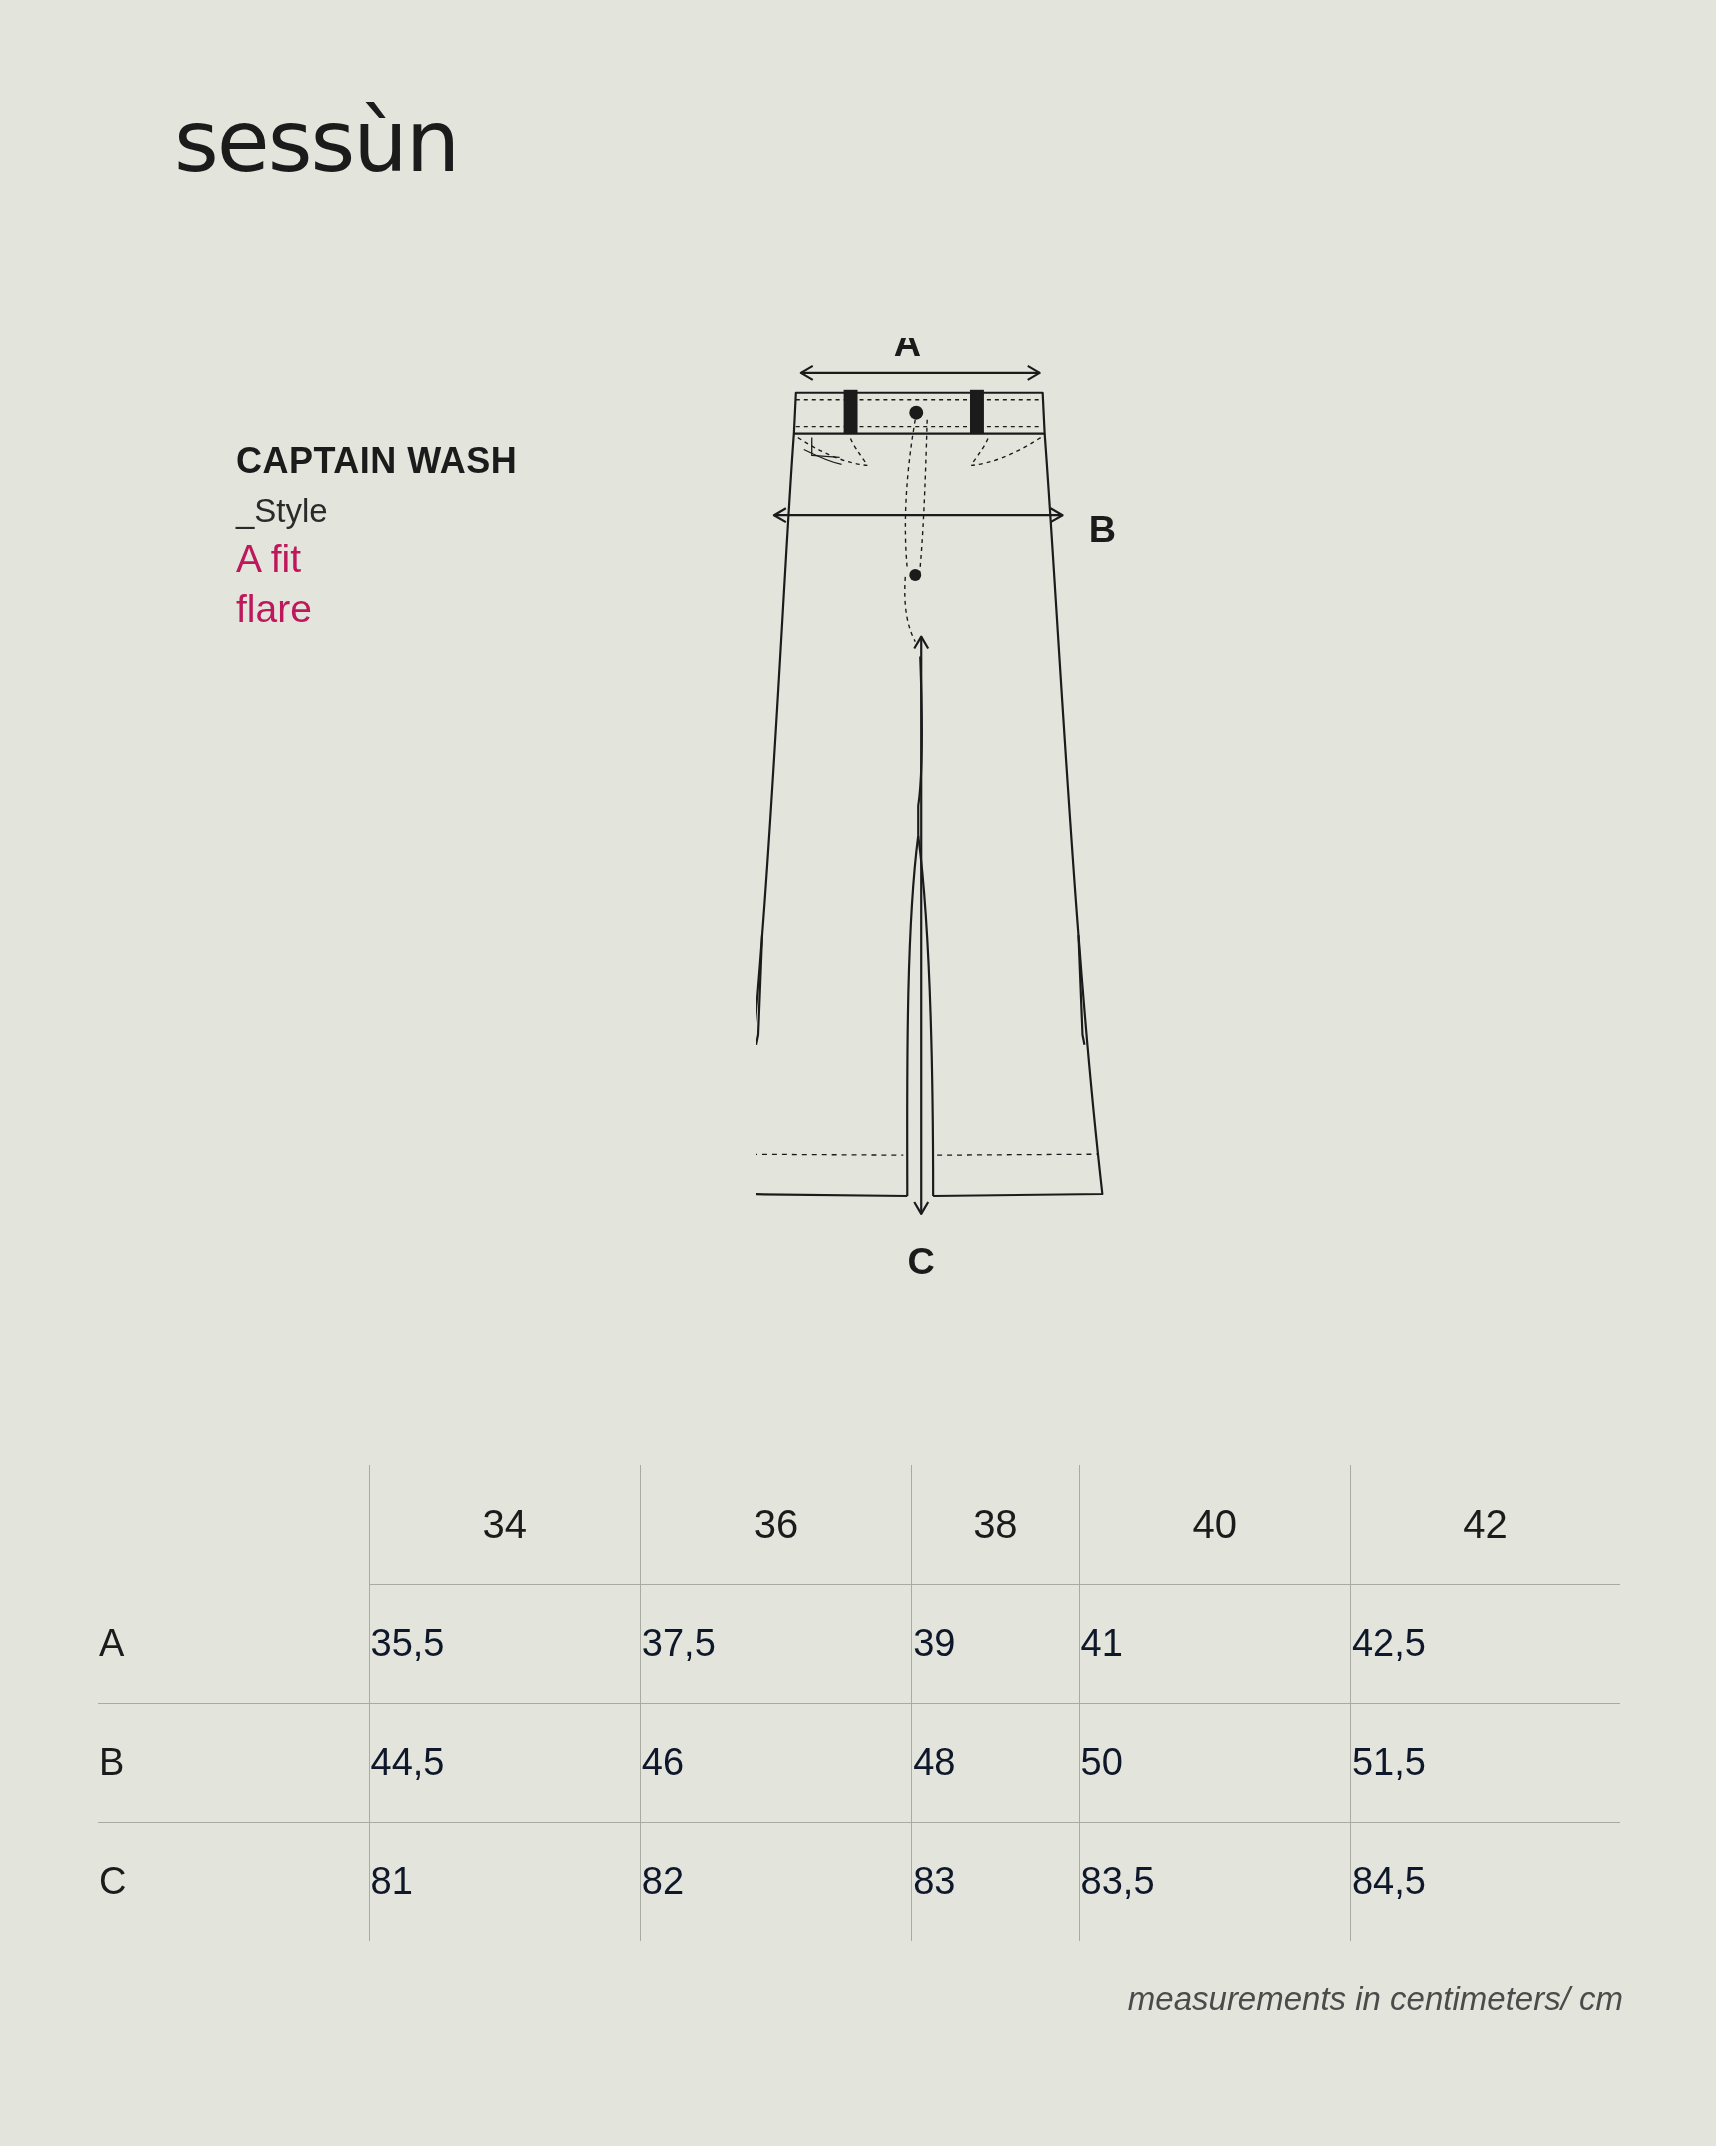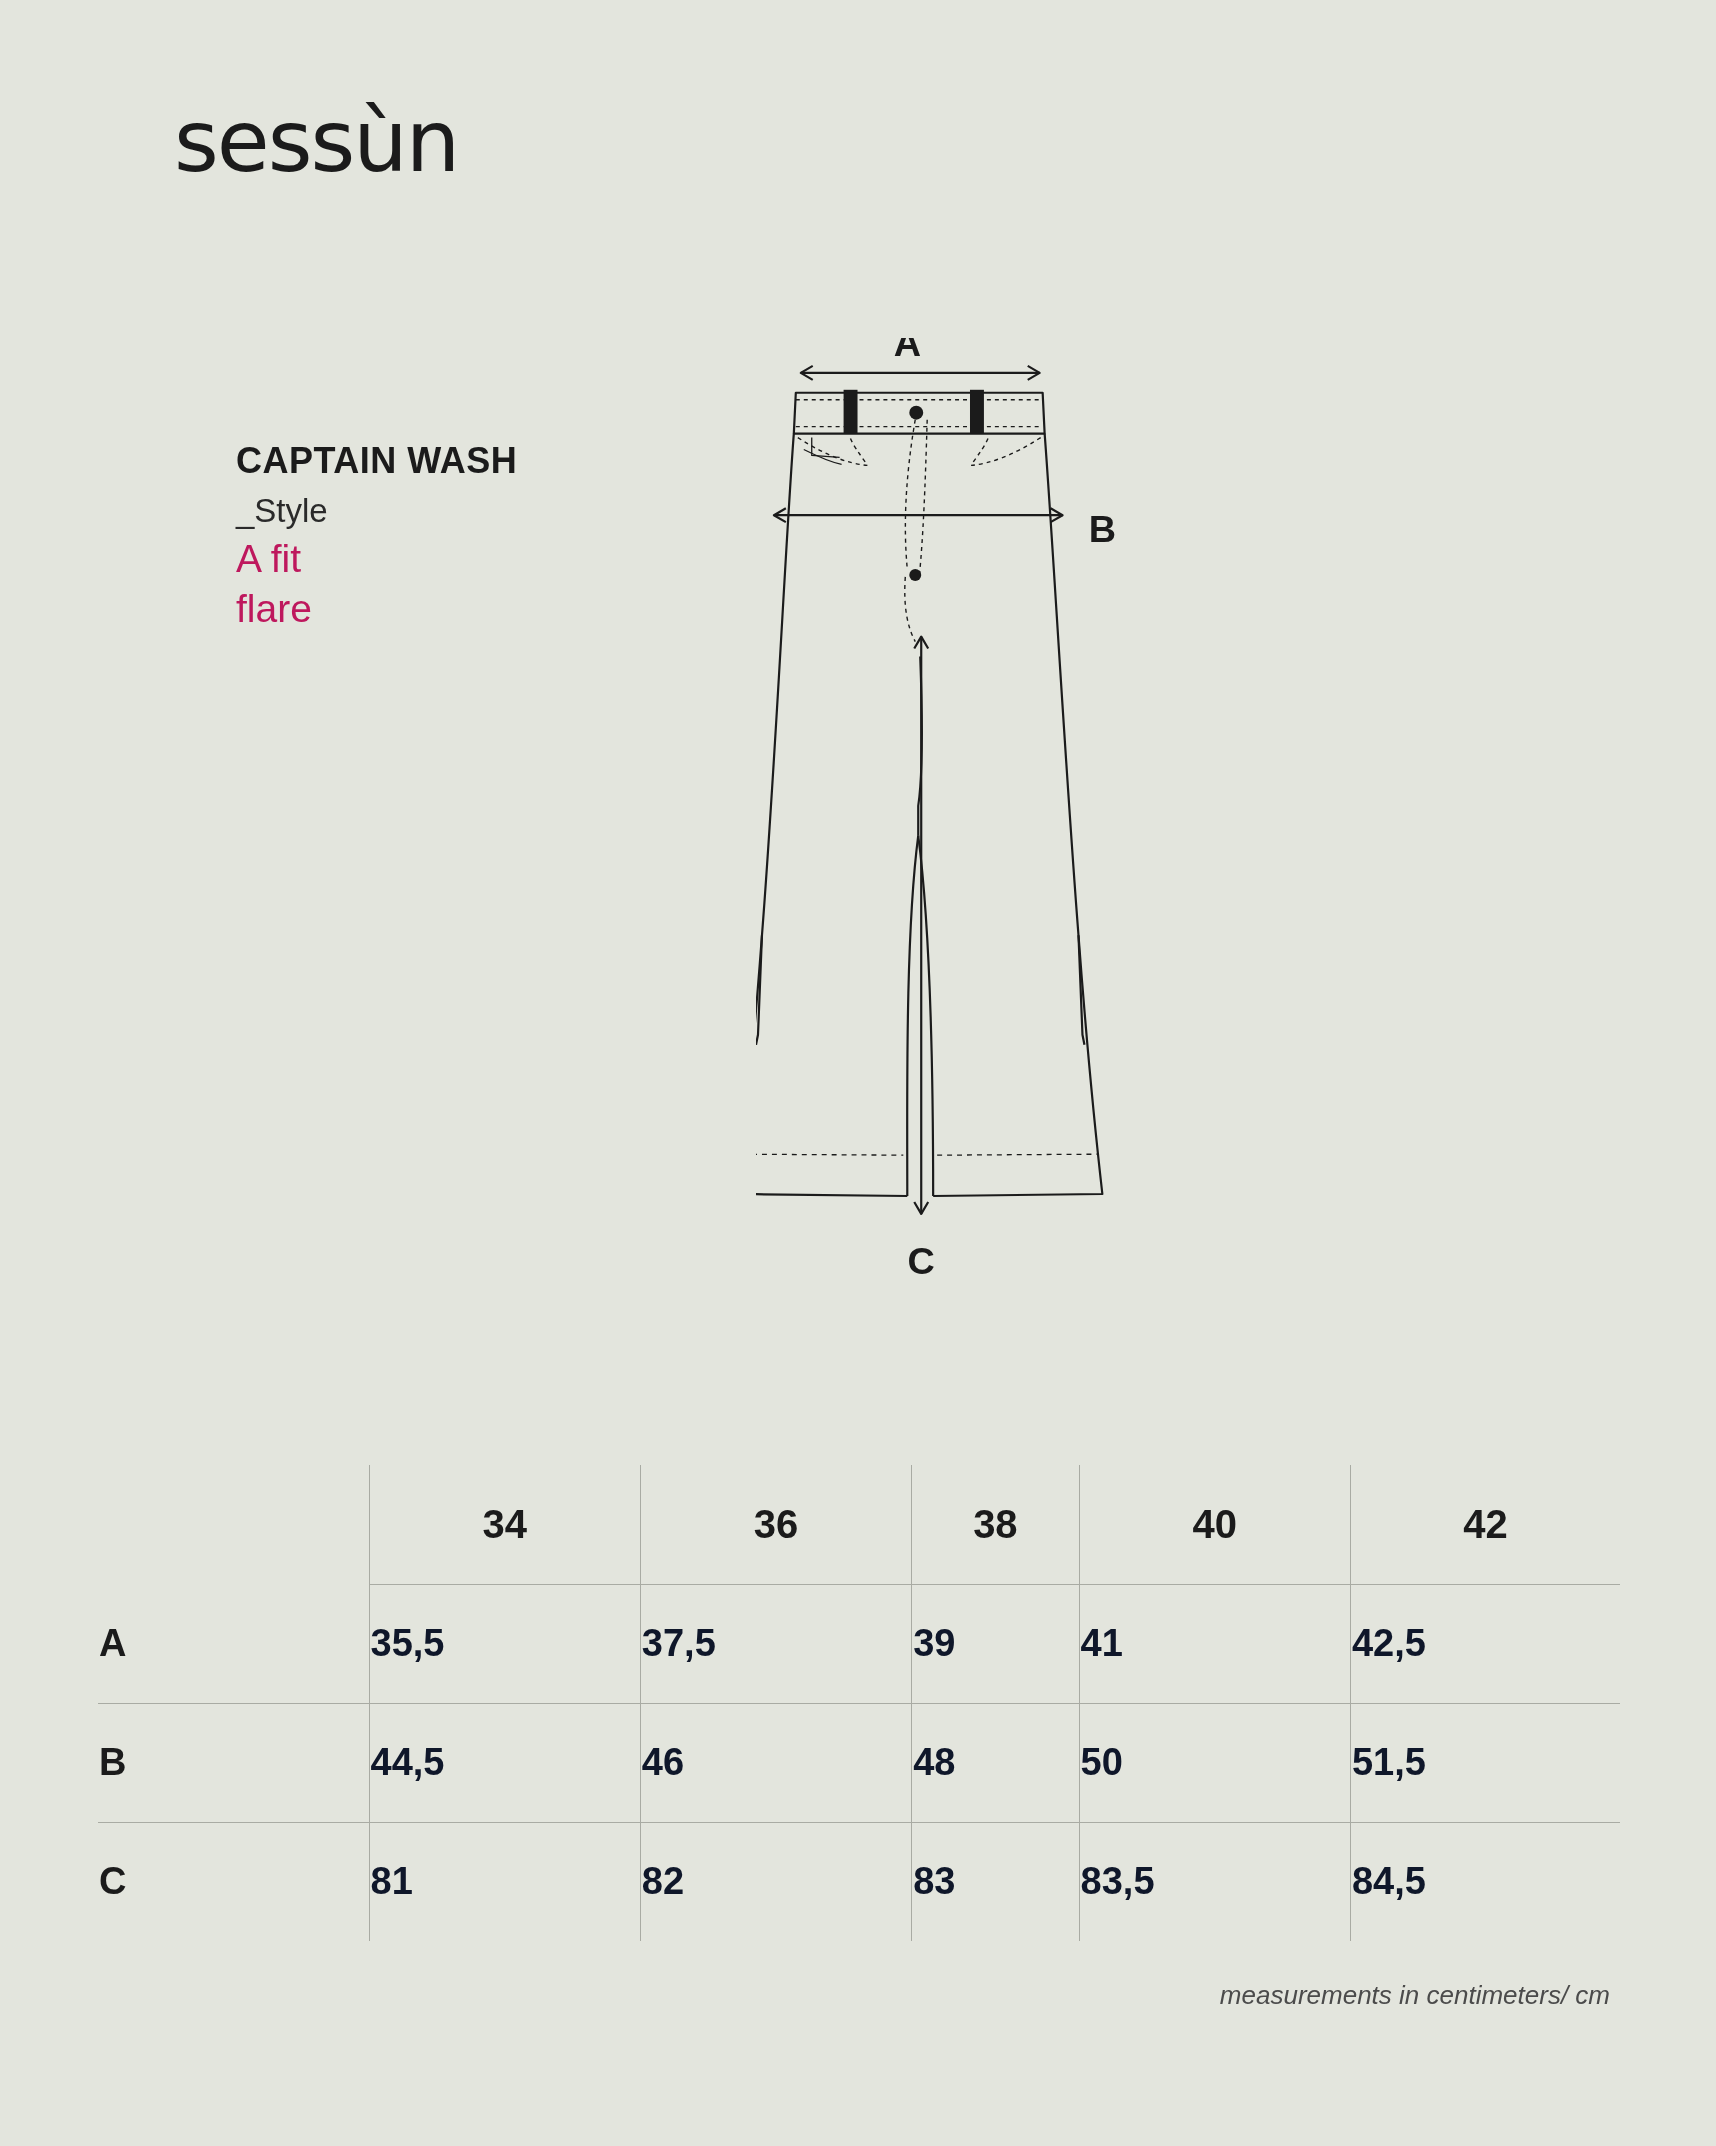--- a/index.html
+++ b/index.html
@@ -76,21 +76,21 @@
     position: absolute;
     left: 98px;
     top: 1465px;
     width: 1522px;
     border-collapse: collapse;
   }
   .size-table td, .size-table th {
     border: 1px solid #a9aba3;
     height: 119px;
     vertical-align: middle;
-    font-weight: 700;
+    font-weight: 400;
   }
   
   .size-table tr:first-child th:first-child,
   .size-table tr td:first-child {
     border-left: none;
     border-top: none;
   }
   .size-table tr:first-child th {
     border-top: none;
   }
@@ -114,23 +114,23 @@
     font-weight: 700;
     color: #1b1b1b;
     width: 271px;
   }
   .cell {
     font-size: 38px;
     color: #0f172a;
   }
   .note {
     position: absolute;
-    right: 106px;
+    right: 93px;
     top: 1980px;
-    font-size: 26px;
+    font-size: 33px;
     font-style: italic;
     color: #4b4b4b;
   }
 </style>
 </head>
 <body>
 
 <div class="brand">sessùn</div>
 
 <div class="product-info">

